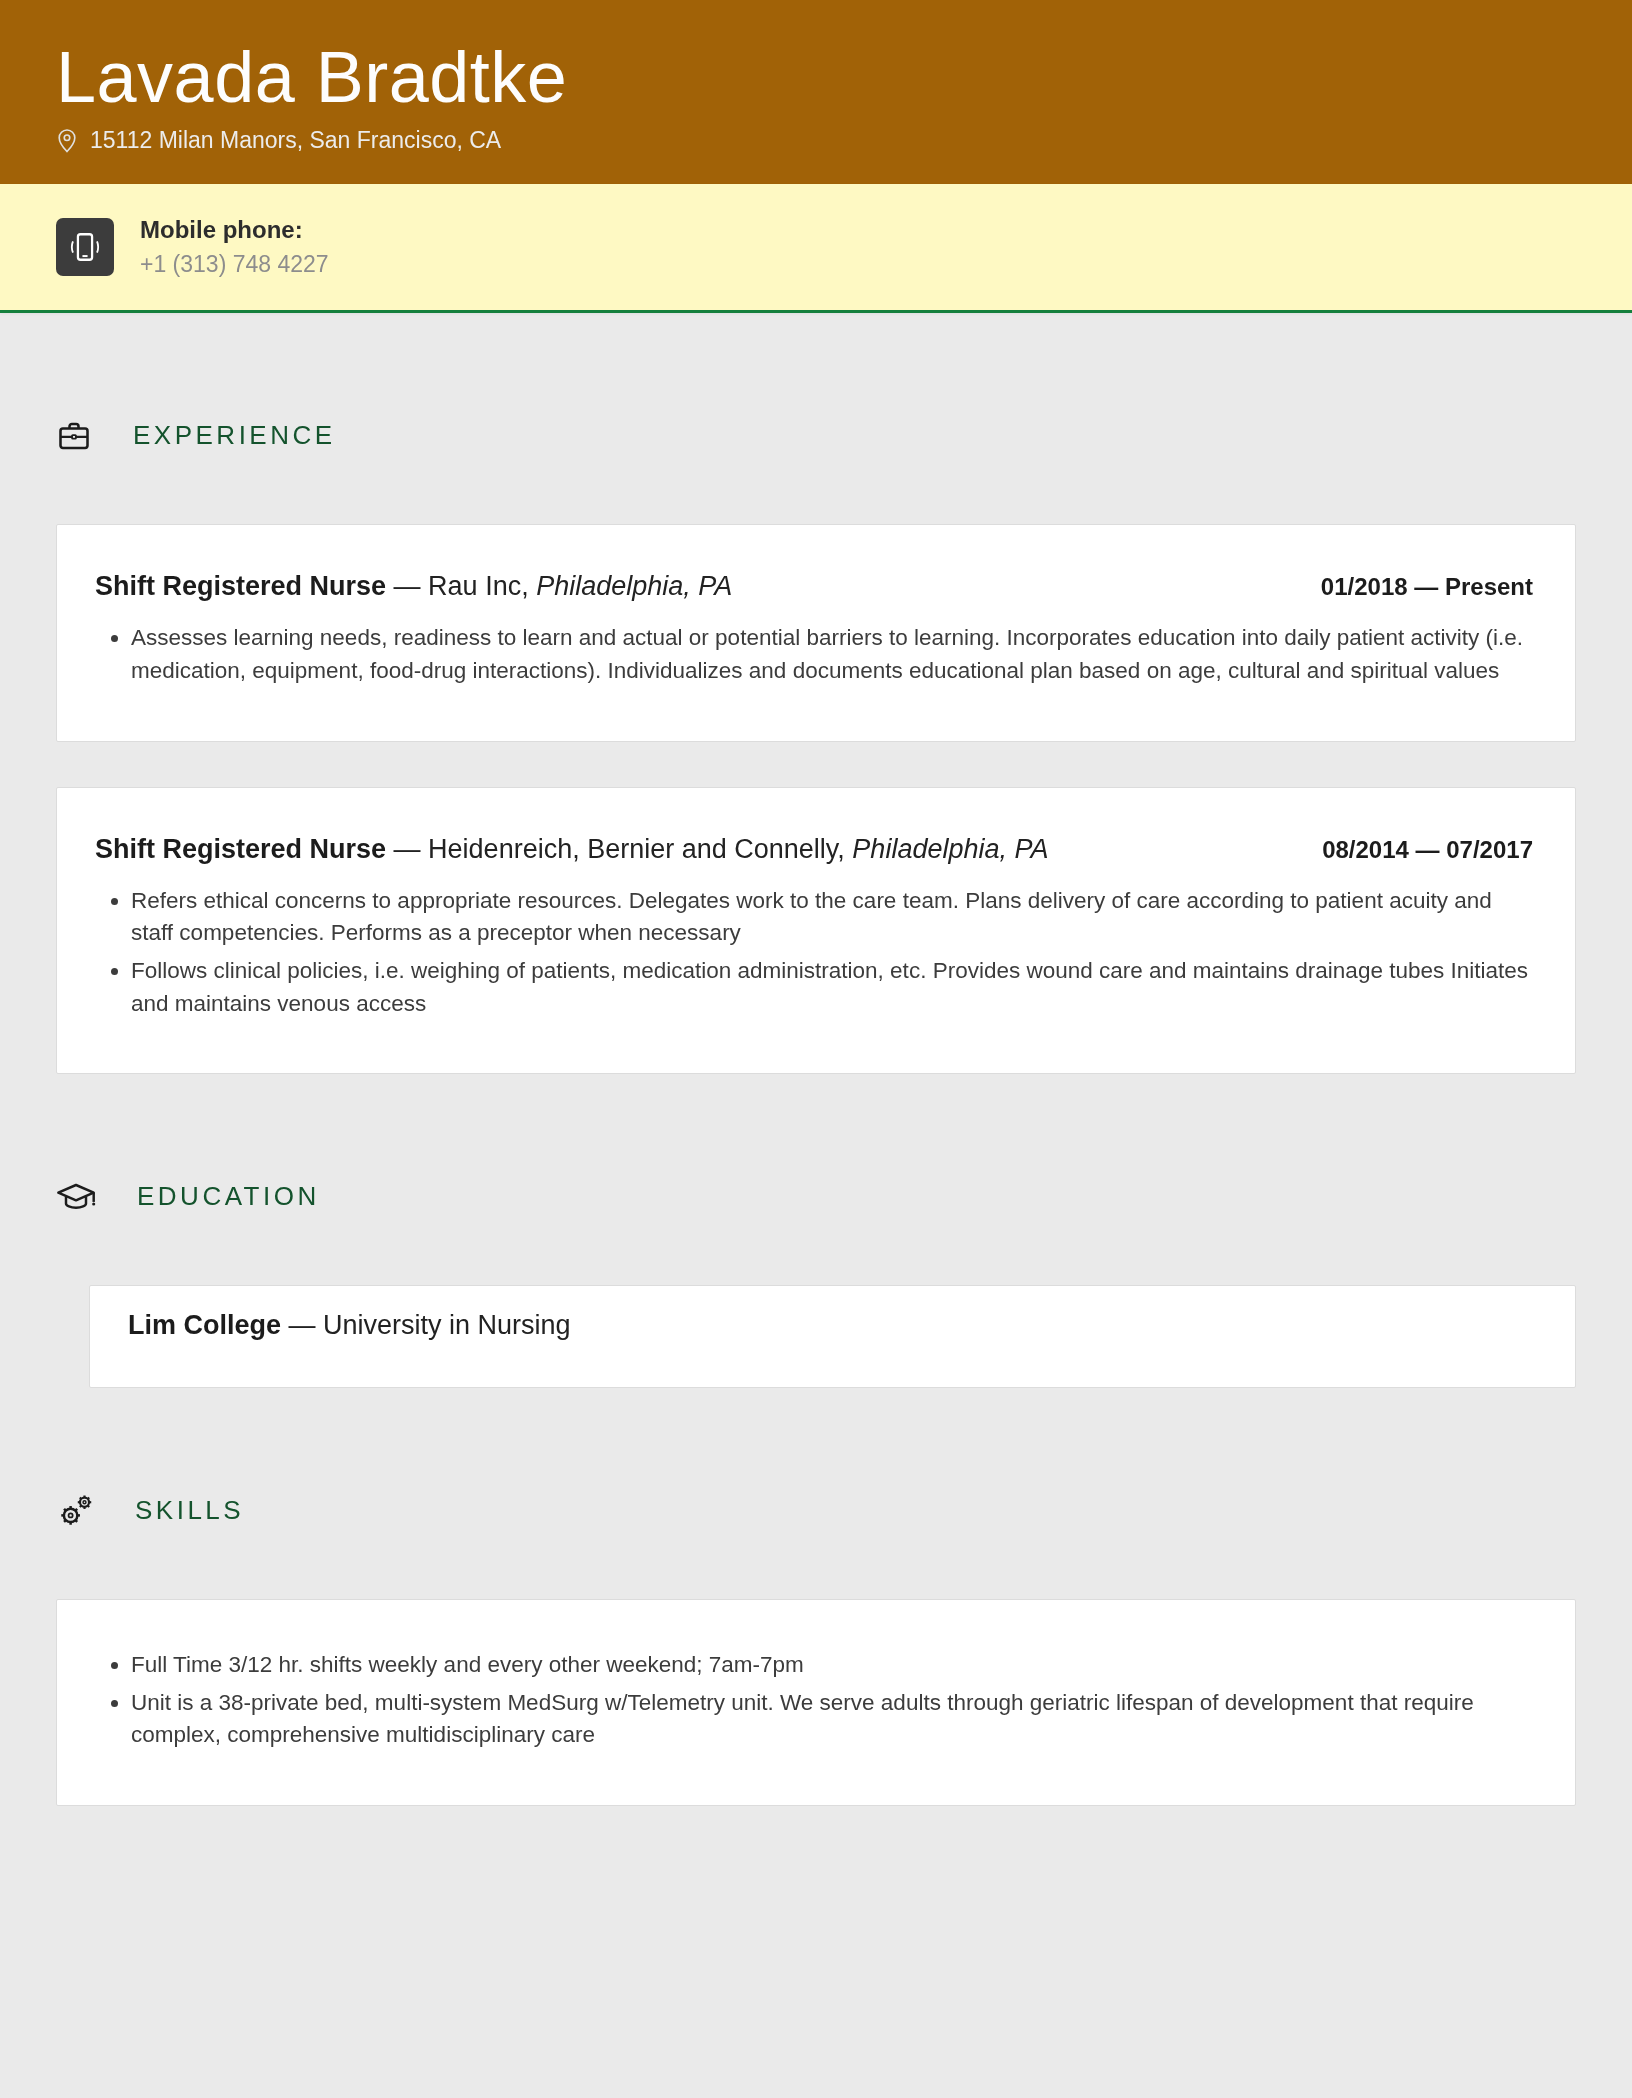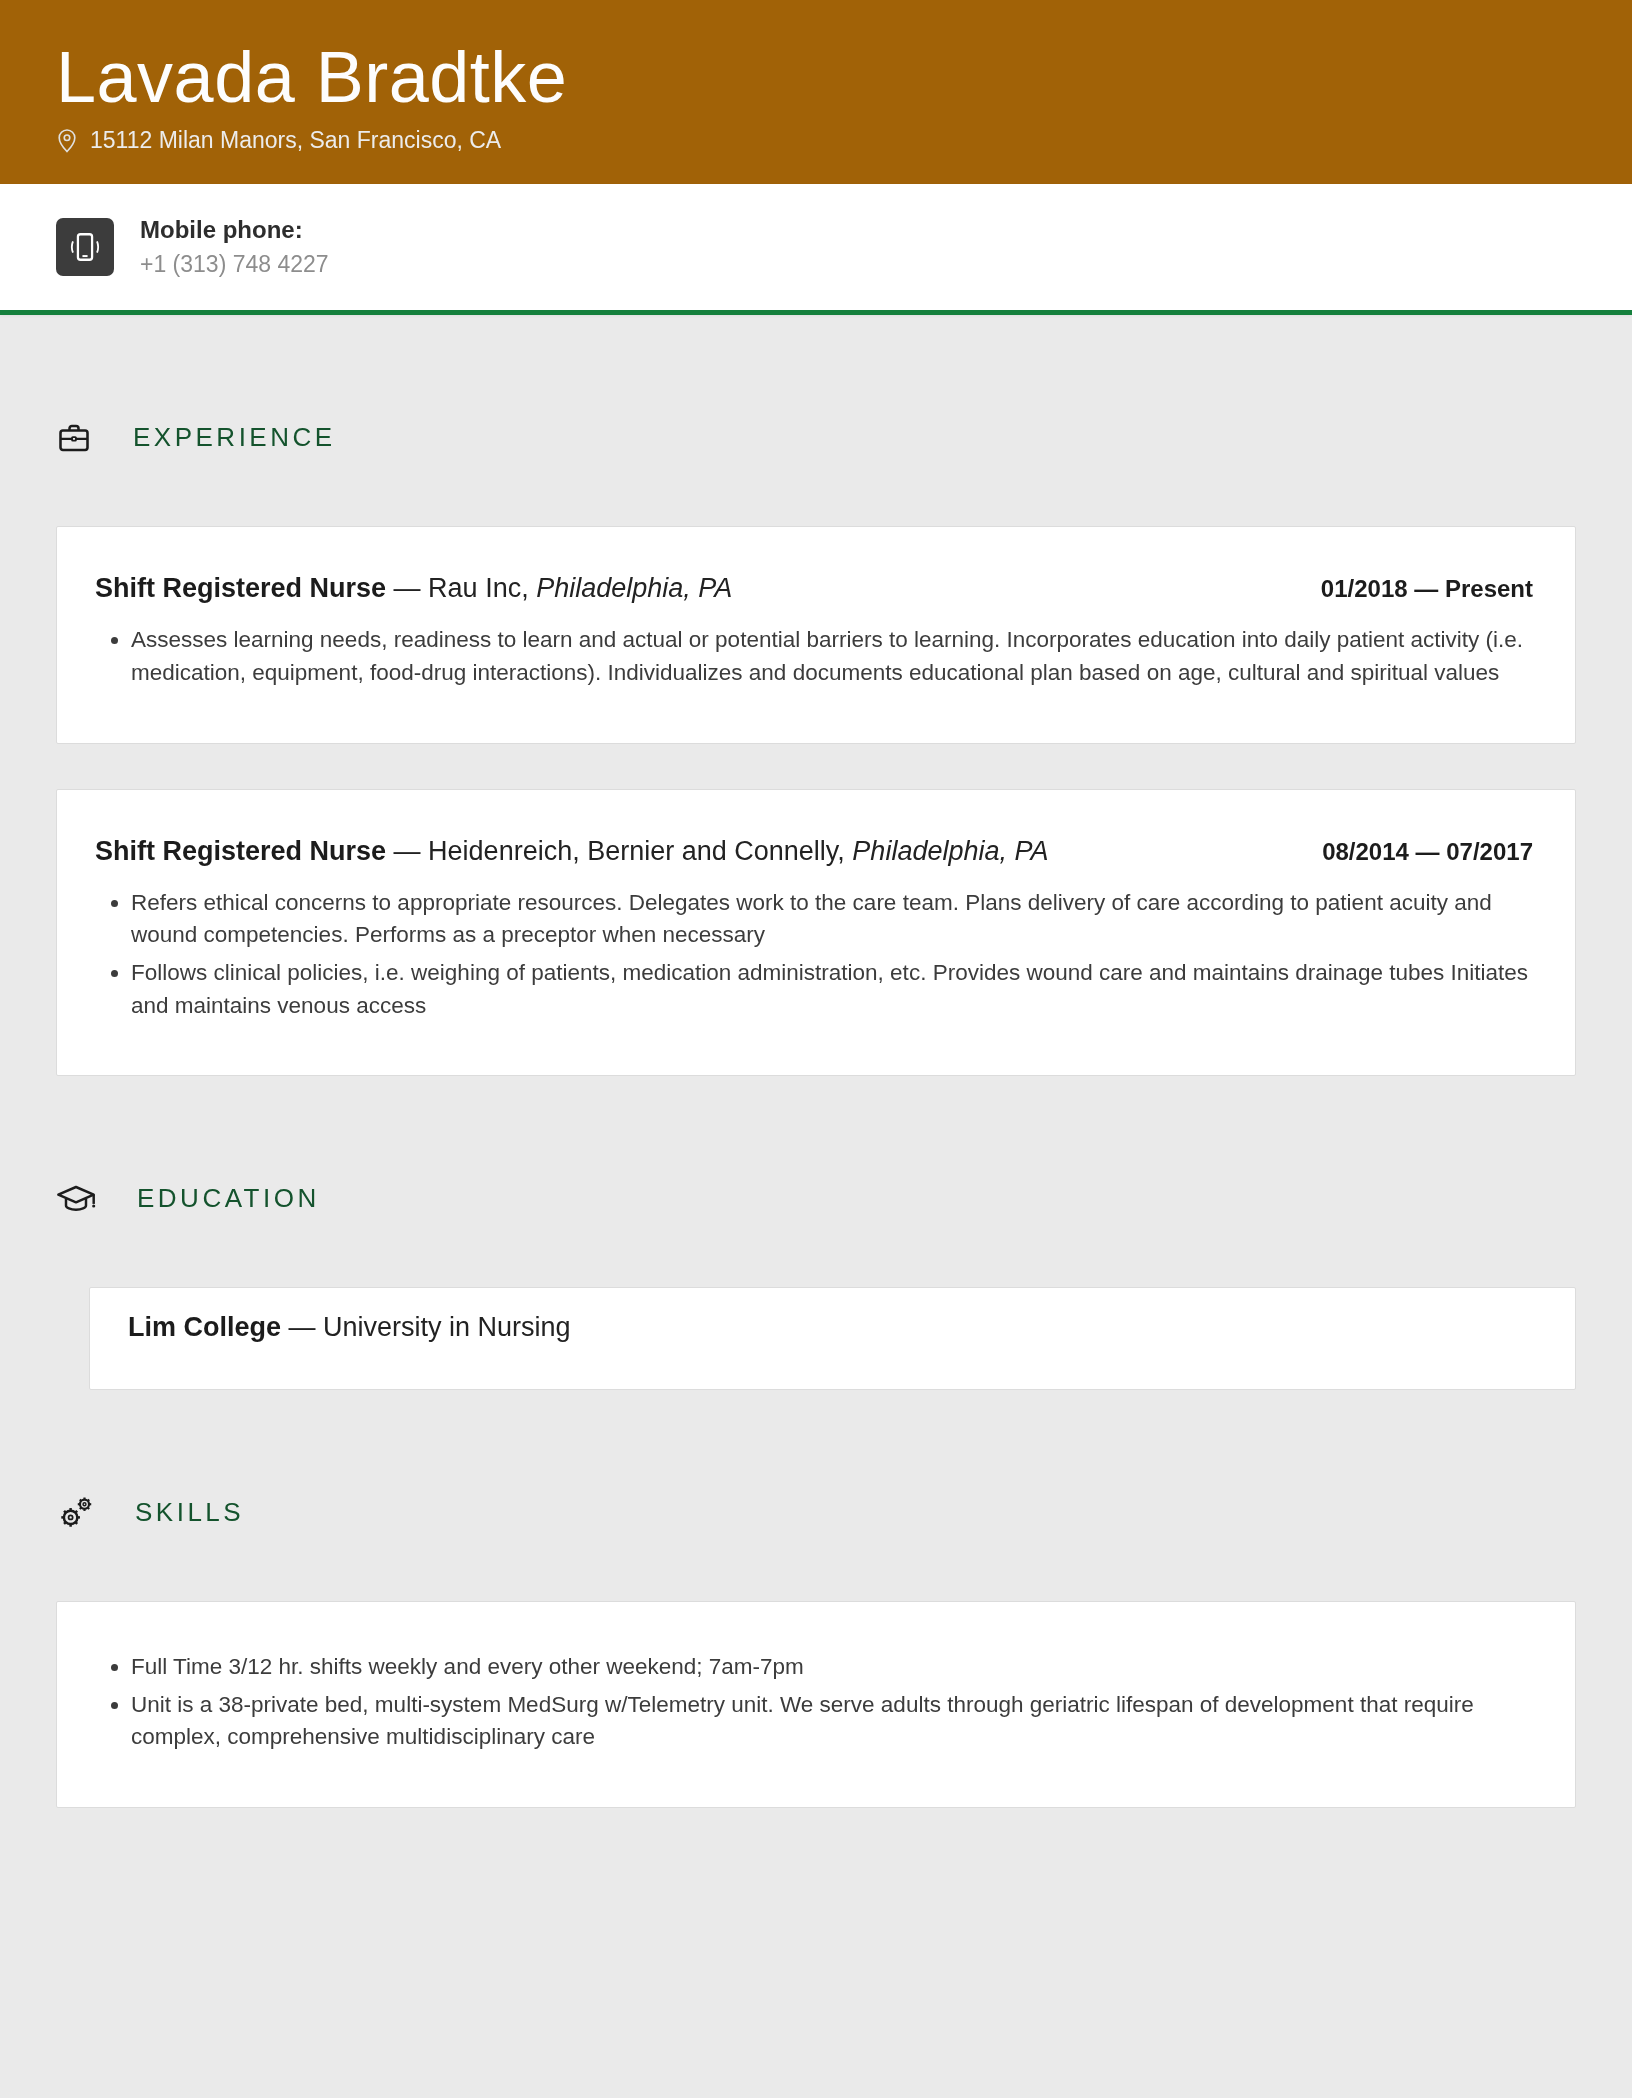--- a/index.html
+++ b/index.html
@@ -30,26 +30,26 @@
     display: flex;
     align-items: center;
     gap: 12px;
     font-size: 23px;
     color: #ececec;
   }
   .hero .addr svg { flex: 0 0 auto; display: block; }
 
   
   .contact-bar {
-    background: #ffffff;
+    background: #fef9c3;
     padding: 32px 56px;
     display: flex;
     align-items: center;
     gap: 26px;
-    border-bottom: 5px solid #15803d;
+    border-bottom: 3px solid #15803d;
     box-shadow: 0 1px 3px rgba(0,0,0,0.05);
   }
   .phone-box {
     width: 58px;
     height: 58px;
     background: #3c3c3c;
     border-radius: 7px;
     display: flex;
     align-items: center;
     justify-content: center;
@@ -191,21 +191,21 @@
     <article class="card">
       <div class="job-head">
         <div class="job-title">
           <span class="role">Shift Registered Nurse</span>
           <span class="company">— Heidenreich, Bernier and Connelly,</span>
           <span class="loc">Philadelphia, PA</span>
         </div>
         <div class="dates">08/2014 — 07/2017</div>
       </div>
       <ul class="bullets">
-        <li>Refers ethical concerns to appropriate resources. Delegates work to the care team. Plans delivery of care according to patient acuity and wound competencies. Performs as a preceptor when necessary</li>
+        <li>Refers ethical concerns to appropriate resources. Delegates work to the care team. Plans delivery of care according to patient acuity and staff competencies. Performs as a preceptor when necessary</li>
         <li>Follows clinical policies, i.e. weighing of patients, medication administration, etc. Provides wound care and maintains drainage tubes Initiates and maintains venous access</li>
       </ul>
     </article>
   </section>
 
   <section>
     <div class="sec-head">
       <span>
         <svg width="40" height="34" viewBox="0 0 26 22" fill="none">
           <path d="M1.5 8.2 13 3.2l11.5 5-11.5 5-11.5-5z" stroke="#1c1c1c" stroke-width="1.6" stroke-linejoin="round"></path>

